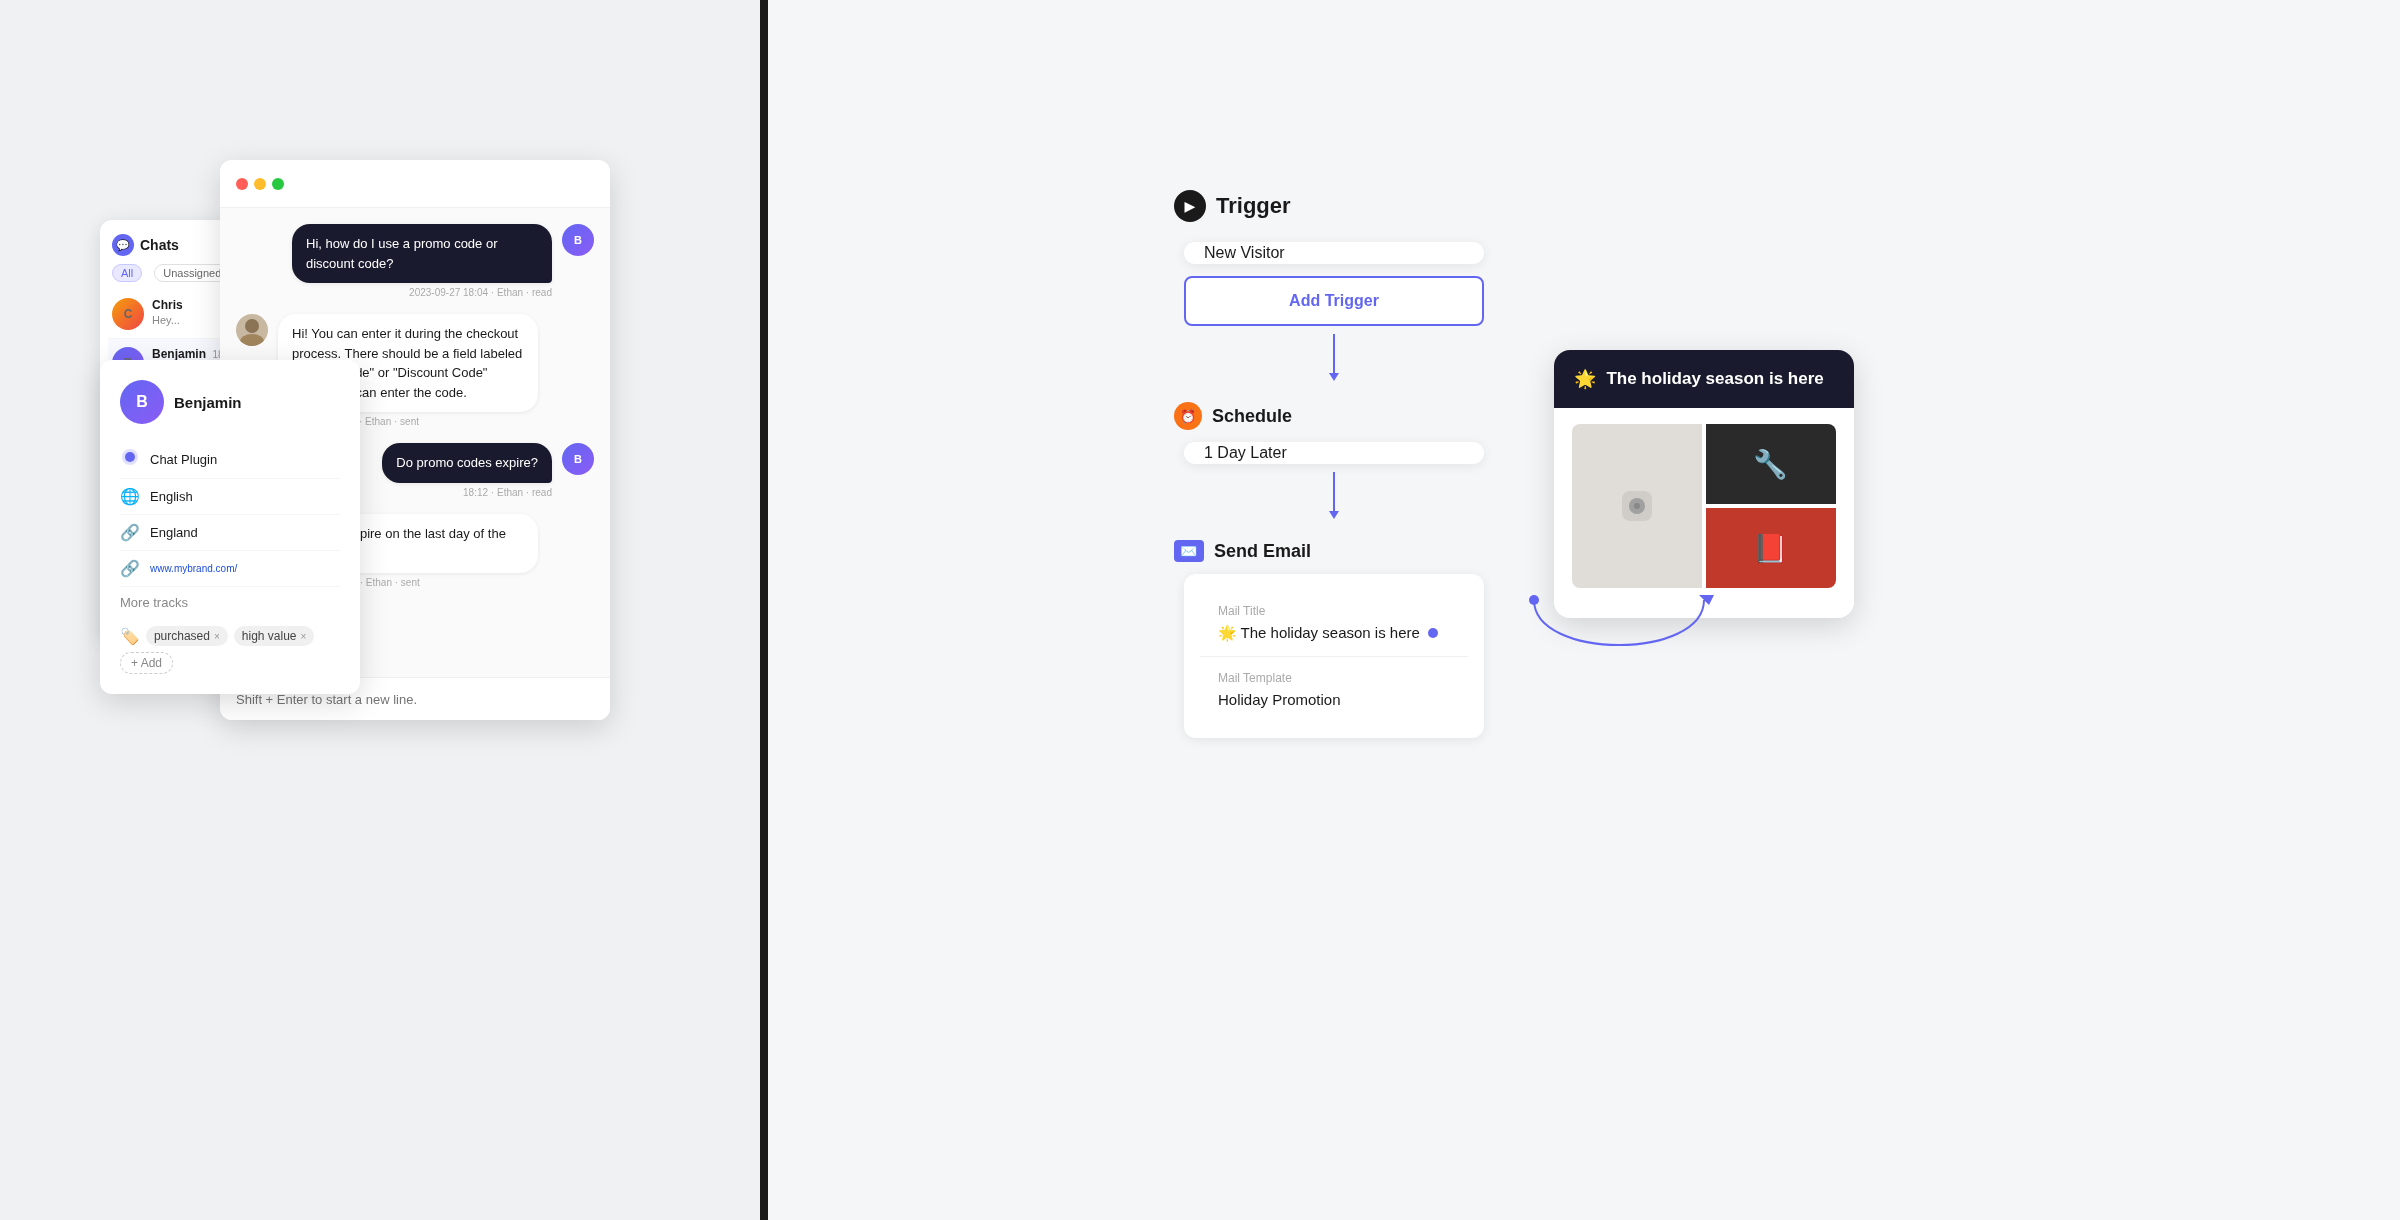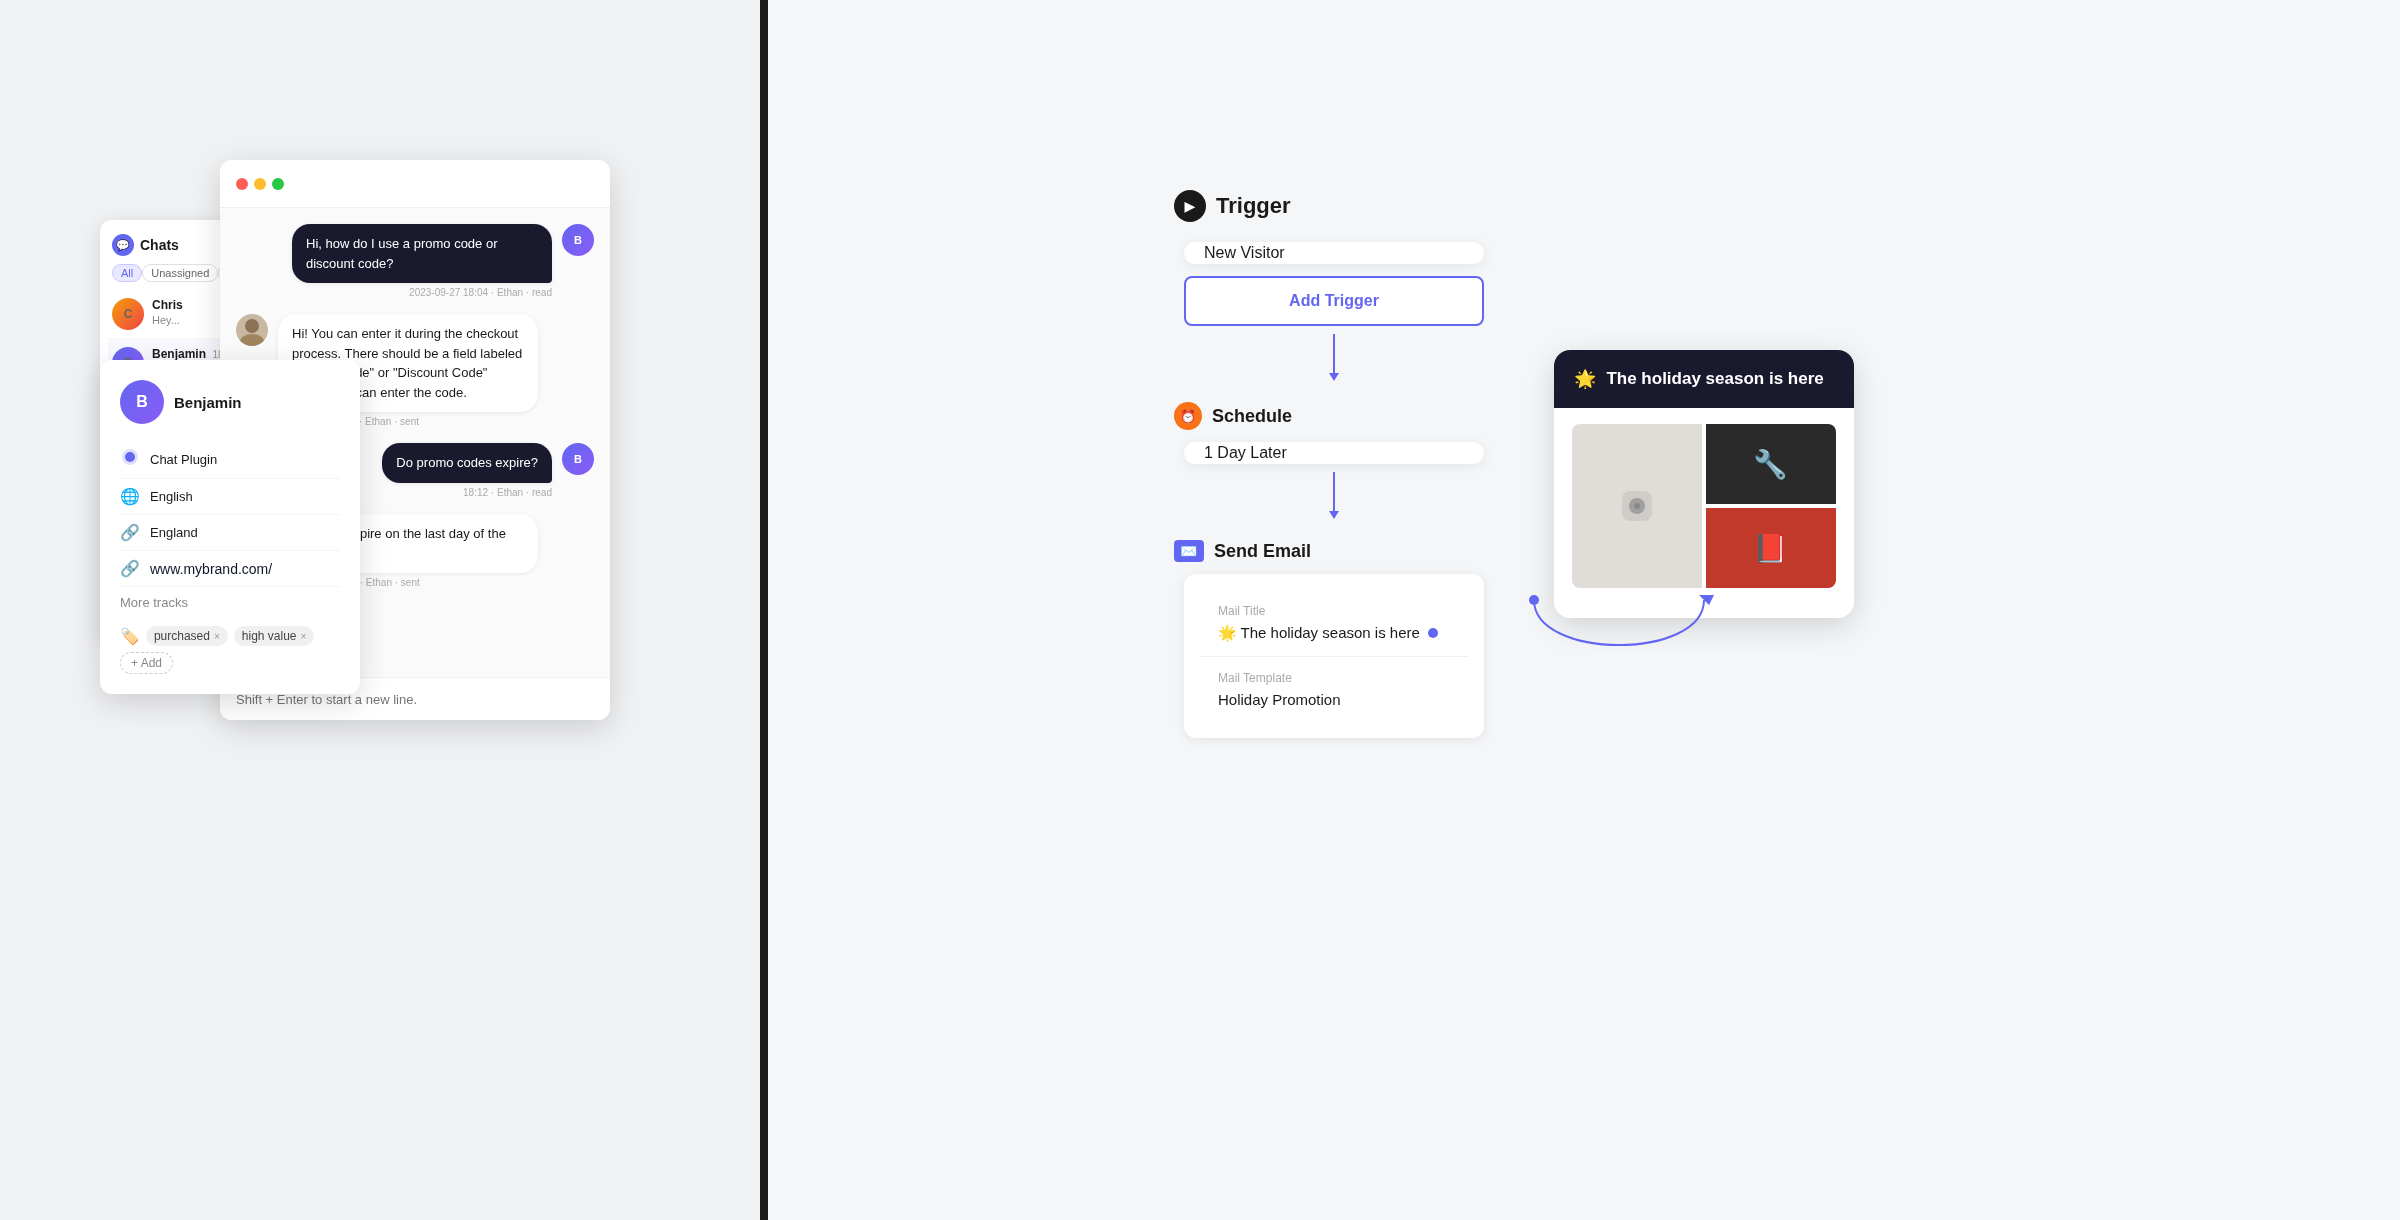--- a/index.html
+++ b/index.html
@@ -79,21 +79,21 @@
       border-radius: 50%;
       display: flex;
       align-items: center;
       justify-content: center;
       color: white;
       font-size: 11px;
     }
 
     .sidebar-filters {
       display: flex;
-      gap: 0;
+      gap: 12px;
       padding: 0 12px 8px;
     }
 
     .filter-btn {
       font-size: 11px;
       padding: 2px 8px;
       border-radius: 10px;
       border: 1px solid #e0e0e0;
       background: white;
       color: #666;
@@ -346,23 +346,23 @@
     }
 
     .info-icon {
       font-size: 16px;
       color: #888;
       width: 20px;
       text-align: center;
     }
 
     .info-link {
-      color: #0f172a;
+      color: #1d4ed8;
       text-decoration: none;
-      font-size: 14px;
+      font-size: 10px;
     }
 
     .info-more {
       font-size: 13px;
       color: #888;
       padding: 8px 0;
     }
 
     .tags-section {
       padding-top: 8px;

